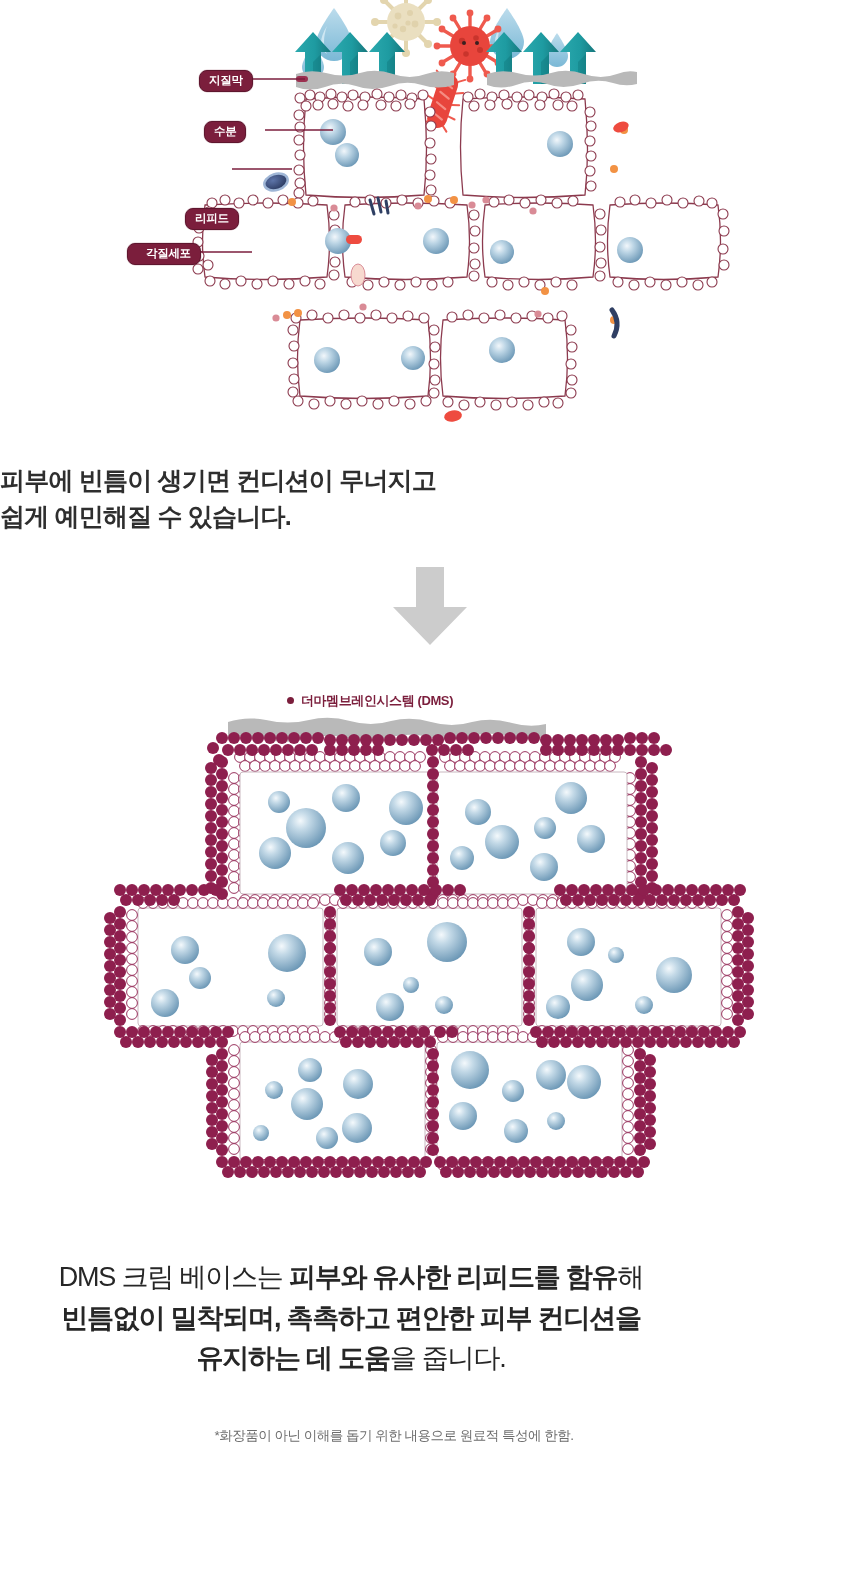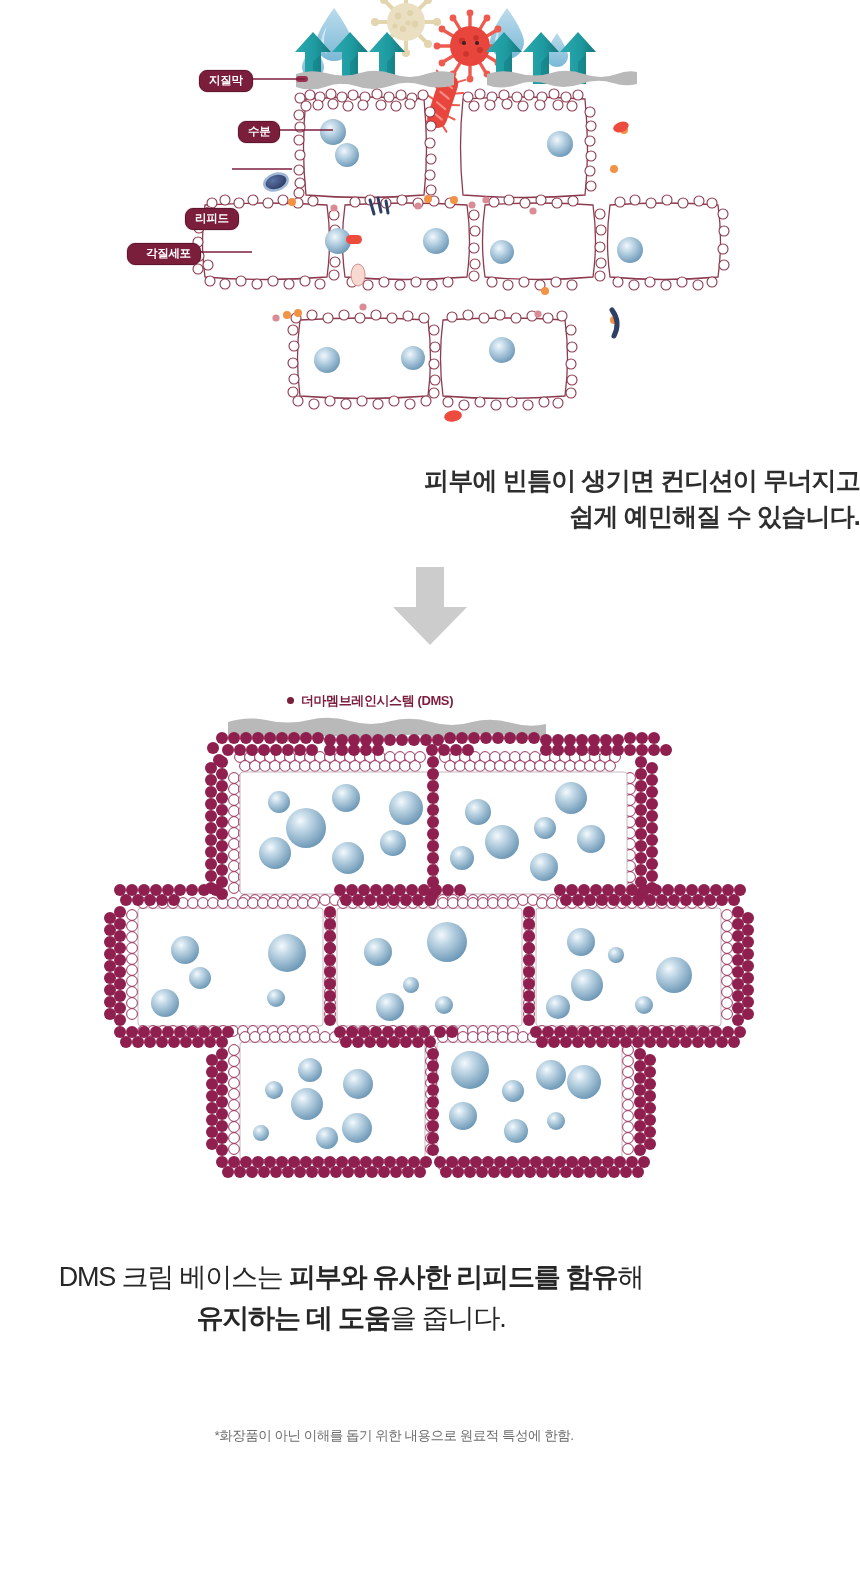--- a/index.html
+++ b/index.html
@@ -40,21 +40,21 @@
     line-height: 1.15;
     white-space: nowrap;
     border: 1.5px solid #5E162E;
     box-shadow: 0 0 0 0.5px rgba(123,30,60,.25);
   }
 
   
   .headline-1 {
     position: absolute;
     width: 860px;
-    text-align: right;
+    text-align: left;
     color: #2e2e2e;
     font-size: 25px;
     font-weight: bold;
     line-height: 1.45;
     letter-spacing: -0.8px;
   }
   .legend-row {
     position: absolute;
     width: 740px;
     text-align: center;
@@ -519,21 +519,21 @@
     <g stroke="#7B1E3C" stroke-width="1.6">
       <line x1="243" y1="79" x2="305" y2="79"></line>
       <line x1="265" y1="130" x2="333" y2="130"></line>
       <line x1="232" y1="169" x2="292" y2="169"></line>
       <line x1="184" y1="252" x2="252" y2="252"></line>
     </g>
   </svg>
 </div>
 
 <div class="callout-label" style="left:199px; top:70px;">지질막</div>
-<div class="callout-label" style="left:238px; top:121px;">수분</div>
+<div class="callout-label" style="left:204px; top:121px;">수분</div>
 <div class="callout-label" style="left:185px; top:160px;margin-top:48px;">리피드</div>
 <div class="callout-label" style="left:127px; top:243px;padding-left:18px;">각질세포</div>
 
 <div class="headline-1" style="top:462px;">
   <div>피부에 빈틈이 생기면 컨디션이 무너지고</div>
   <div>쉽게 예민해질 수 있습니다.</div>
 </div>
 
 <div id="flow-arrow" style="top:563px;">
   <svg width="86" height="86" viewBox="0 0 86 86" xmlns="http://www.w3.org/2000/svg">
@@ -1517,16 +1517,17 @@
       <circle cx="584" cy="372" r="17"></circle>
       <circle cx="463" cy="406" r="14"></circle>
       <circle cx="516" cy="421" r="12"></circle>
       <circle cx="556" cy="411" r="9"></circle>
     </g>
   </svg>
 </div>
 
 <div class="headline-2" style="top:1257px;">
   <div><span class="lt">DMS 크림 베이스는 </span><span class="bd">피부와 유사한 리피드를 함유</span><span class="lt">해</span></div>
+  <div><span class="bd">빈틈없이 밀착되며, 촉촉하고 편안한 피부 컨디션을</span></div>
   <div><span class="bd">유지하는 데 도움</span><span class="lt">을 줍니다.</span></div>
 </div>
 
 <div class="footnote" style="top:1427px;">*화장품이 아닌 이해를 돕기 위한 내용으로 원료적 특성에 한함.</div>
 
 </body></html>

